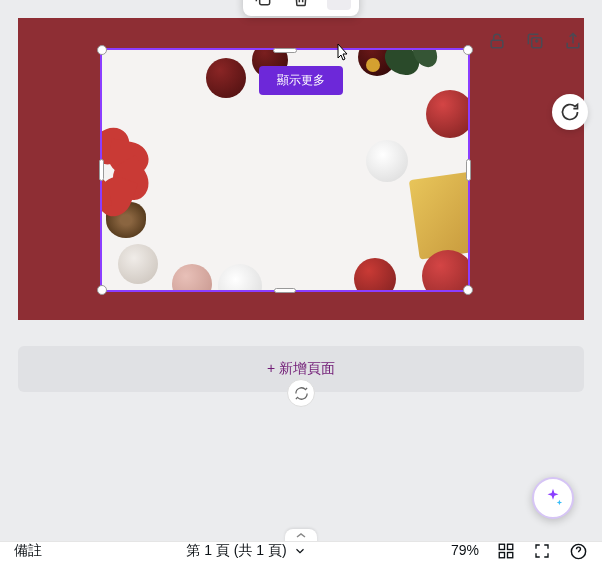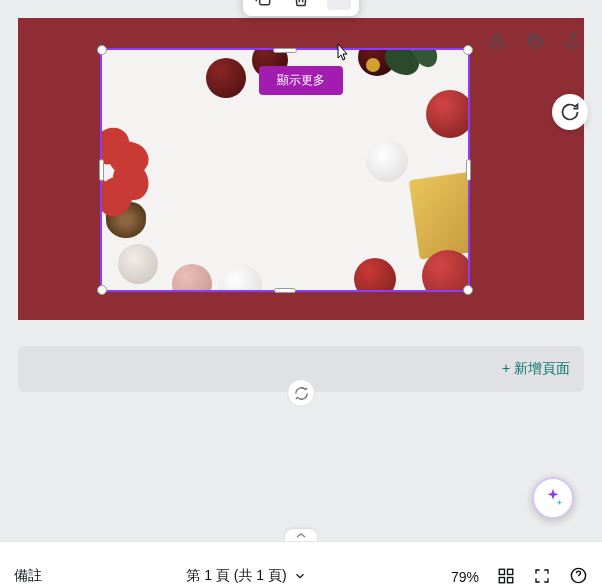--- a/index.html
+++ b/index.html
@@ -4,39 +4,39 @@
 <style>
 *{margin:0;padding:0;box-sizing:border-box;font-family:-apple-system,BlinkMacSystemFont,"Segoe UI",sans-serif}
 body{width:602px;height:585px;background:#ebecee;position:relative;overflow:hidden}
 .canvas-area{padding:18px 18px 0}
 .canvas-wrapper{position:relative}
 .page{background:#8e2e34;width:100%;height:302px;position:relative;overflow:hidden}
 .floating-toolbar{position:absolute;top:-38px;left:50%;transform:translateX(-50%);background:#fff;border-radius:8px;box-shadow:0 2px 8px rgba(0,0,0,.2);display:flex;padding:6px 8px;gap:14px;align-items:center;z-index:10}
 .tb-btn{width:24px;height:24px;display:flex;align-items:center;justify-content:center;cursor:pointer;color:#333;border-radius:4px}
 .tb-btn.hovered{background:#edecf0}
 .cursor{position:absolute;top:24px;left:314px;z-index:20;pointer-events:none}
-.tooltip{position:absolute;top:48px;left:50%;transform:translateX(-50%);background:#a21caf;color:#fff;font-size:12px;padding:6px 18px;border-radius:4px;z-index:15;white-space:nowrap}
+.tooltip{position:absolute;top:48px;left:50%;transform:translateX(-50%);background:#6d28d9;color:#fff;font-size:12px;padding:6px 18px;border-radius:4px;z-index:15;white-space:nowrap}
 .selected-image{position:absolute;top:30px;left:82px;width:370px;height:244px;border:2px solid #8b3dff}
 .img-content{width:100%;height:100%;background:#f5f3f2;position:relative;overflow:hidden}
 .orn{position:absolute;border-radius:50%}
 .handle{position:absolute;background:#fff;border:1px solid #999;border-radius:50%;width:10px;height:10px}
 .handle.tl{top:-5px;left:-5px}.handle.tr{top:-5px;right:-5px}.handle.bl{bottom:-5px;left:-5px}.handle.br{bottom:-5px;right:-5px}
 .handle.edge{width:5px;height:22px;border-radius:3px}
 .handle.l{left:-3px;top:50%;transform:translateY(-50%)}
 .handle.r{right:-3px;top:50%;transform:translateY(-50%)}
 .handle.b{width:22px;height:5px;bottom:-3px;left:50%;transform:translateX(-50%)}
 .crop-tab{position:absolute;top:-2px;left:50%;transform:translateX(-50%);width:24px;height:5px;background:#fff;border:1px solid #999;border-radius:3px}
 .top-right-tools{position:absolute;top:28px;right:16px;display:flex;gap:12px}
 .tool-icon{width:26px;height:26px;display:flex;align-items:center;justify-content:center;color:#4a4a54;cursor:pointer}
 .ai-fab{position:absolute;right:14px;top:94px;width:36px;height:36px;background:#fff;border-radius:50%;box-shadow:0 2px 6px rgba(0,0,0,.15);display:flex;align-items:center;justify-content:center;cursor:pointer}
 .sync-badge{position:absolute;bottom:-15px;left:50%;transform:translateX(-50%);width:28px;height:28px;background:#fff;border:1px solid #ddd;border-radius:50%;display:flex;align-items:center;justify-content:center;color:#666;cursor:pointer}
-.add-page{margin-top:26px;background:#e0e1e4;border-radius:6px;padding:14px;text-align:right;font-size:14px;color:#0f766e;cursor:pointer}
+.add-page{margin-top:26px;background:#e0e1e4;border-radius:6px;padding:14px;text-align:center;font-size:14px;color:#701a75;cursor:pointer}
 .magic-fab{position:absolute;bottom:66px;right:28px;width:42px;height:42px;background:#fff;border-radius:50%;box-shadow:0 2px 8px rgba(0,0,0,.2);border:2px solid #d6c5f5;display:flex;align-items:center;justify-content:center;cursor:pointer}
 .expand-tab{position:absolute;bottom:42px;left:50%;transform:translateX(-50%);width:32px;height:14px;background:#fff;border-radius:8px 8px 0 0;box-shadow:0 -1px 3px rgba(0,0,0,.1);display:flex;align-items:center;justify-content:center;cursor:pointer}
-.bottom-bar{position:absolute;bottom:0;left:0;right:0;height:44px;background:#fff;border-top:1px solid #e5e5e5;display:flex;align-items:flex-end;padding:0 14px;gap:18px;font-size:14px;color:#0d1216}
+.bottom-bar{position:absolute;bottom:0;left:0;right:0;height:44px;background:#fff;border-top:1px solid #e5e5e5;display:flex;align-items:flex-start;padding:0 14px;gap:18px;font-size:14px;color:#0d1216}
 .bb-item{display:flex;align-items:center;gap:6px;cursor:pointer}
 .bb-center{flex:1;display:flex;justify-content:center;align-items:center;gap:6px}
 .poinsettia{position:absolute;width:80px;height:80px;left:-30px;top:82px}
 .petal{position:absolute;width:34px;height:40px;background:#c93a35;border-radius:50% 50% 50% 0;transform-origin:bottom right}
 </style>
 </head>
 <body>
 
 <div class="canvas-area">
   <div class="canvas-wrapper">

